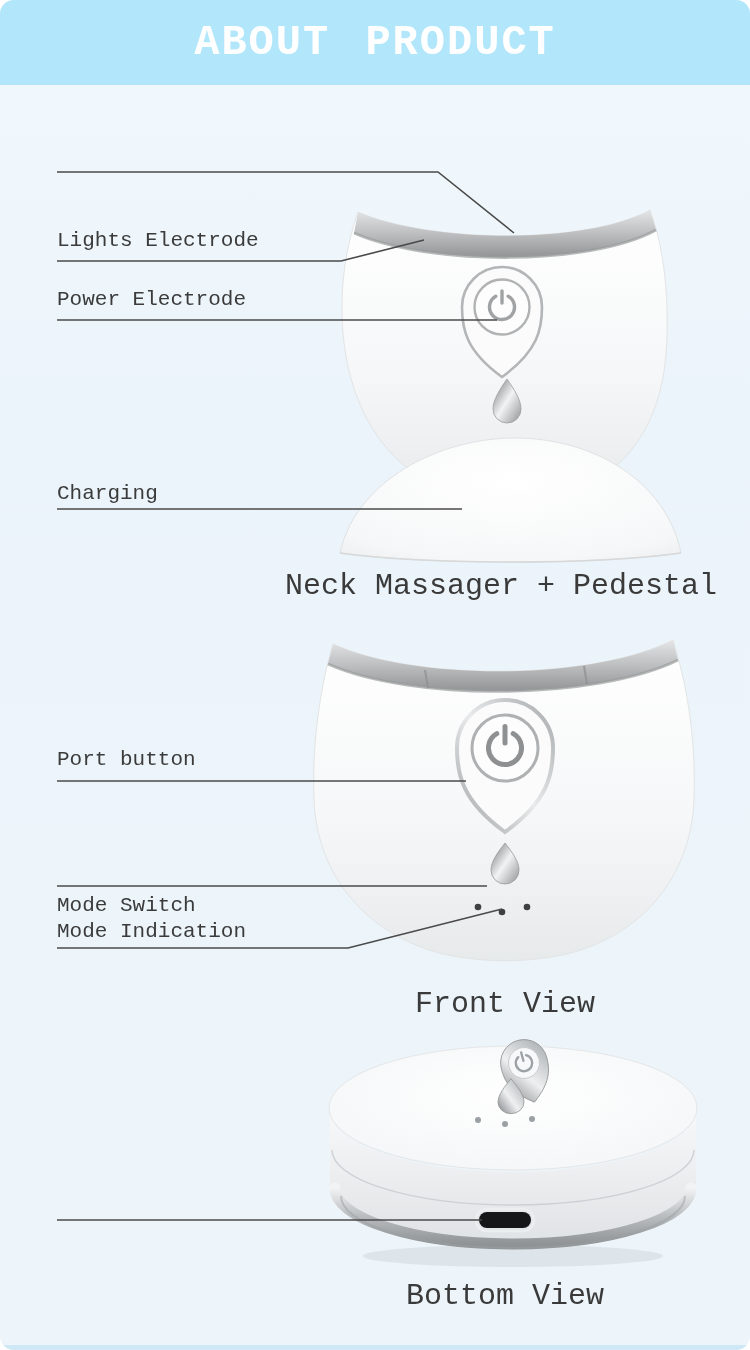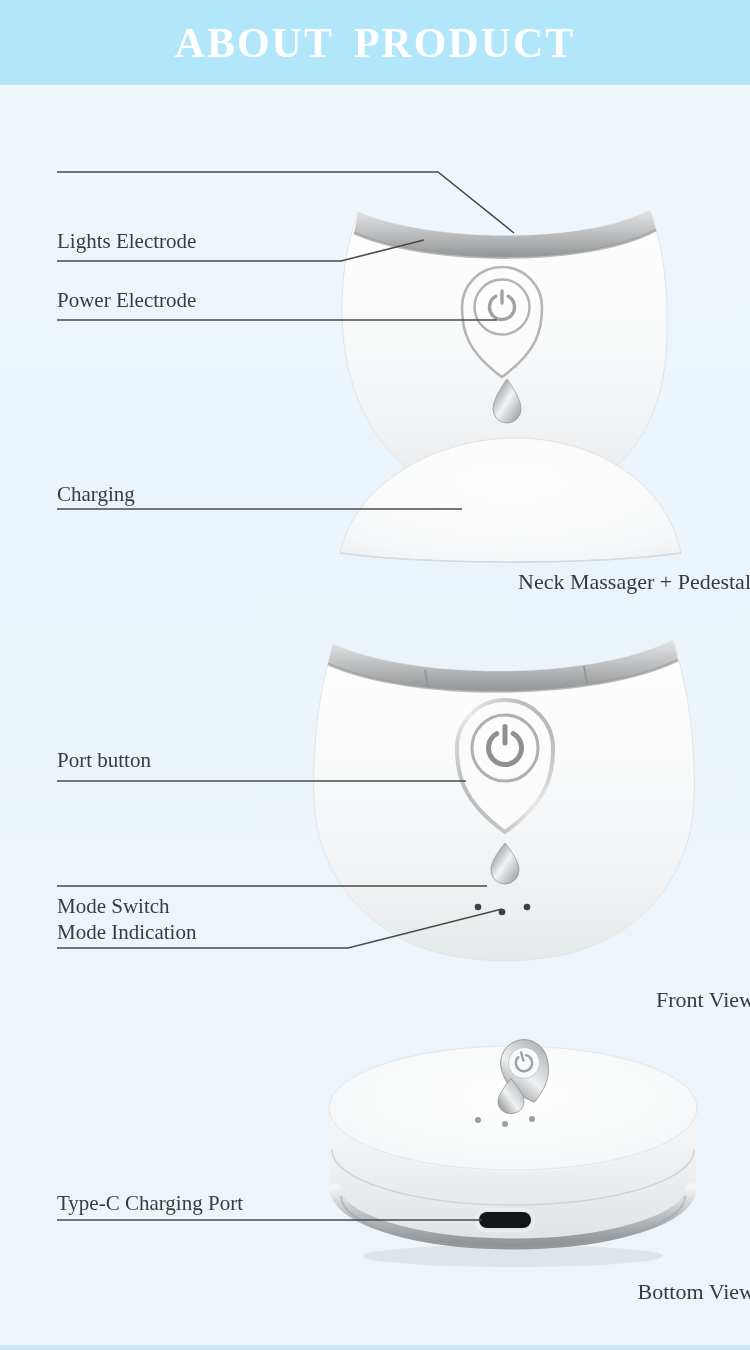--- a/index.html
+++ b/index.html
@@ -1,35 +1,36 @@
 <!DOCTYPE html>
 <html><head>
 <meta charset="utf-8">
 <style>
   html,body{margin:0;padding:0;background:#ffffff;}
   .canvas{
     position:relative;width:750px;height:1350px;overflow:hidden;
     background:linear-gradient(180deg,#f2f9fd 0%,#ebf4fa 30%,#edf5fa 100%);
-    font-family:Liberation Serif, serif;
+    font-family:Liberation Mono, monospace;
+    border-radius:14px;
   }
   .header{
     position:absolute;top:0;left:0;width:750px;height:85px;
     background:#b1e6fb;display:flex;align-items:center;justify-content:center;z-index:8;
   }
   .header .title{
     color:#ffffff;font-size:42px;font-weight:bold;letter-spacing:2px;word-spacing:8px;
   }
   .footer-strip{
     position:absolute;left:0;bottom:0;width:750px;height:5px;background:#cfe8f5;z-index:8;
   }
   .callout{
     position:absolute;left:57px;font-size:21px;color:#3b3b3b;white-space:nowrap;z-index:6;
   }
   .caption{
-    position:absolute;width:500px;text-align:right;font-size:22px;color:#3a3a3a;z-index:6;
+    position:absolute;width:500px;text-align:center;font-size:30px;color:#3a3a3a;z-index:6;
   }
   .illus{position:absolute;z-index:1;}
   .lines{position:absolute;top:0;left:0;width:750px;height:1350px;z-index:5;pointer-events:none;}
 </style>
 </head>
 <body>
 
 <div class="canvas">
 
   <div class="header">
@@ -171,20 +172,19 @@
       <path d="M57,1220 H482"></path>
     </g>
   </svg>
 
   <div class="callout" style="top:229px">Lights Electrode</div>
   <div class="callout" style="top:288px">Power Electrode</div>
   <div class="callout" style="top:482px">Charging</div>
   <div class="callout" style="top:748px">Port button</div>
   <div class="callout" style="top:894px">Mode Switch</div>
   <div class="callout" style="top:920px">Mode Indication</div>
-  <div class="callout" style="top:1191px">Type-C Charging Port</div>
 
   <div class="caption" style="left:251px;top:569px">Neck Massager + Pedestal</div>
   <div class="caption" style="left:255px;top:987px">Front View</div>
   <div class="caption" style="left:255px;top:1279px">Bottom View</div>
 
   <div class="footer-strip"></div>
 </div>
 
 </body></html>

